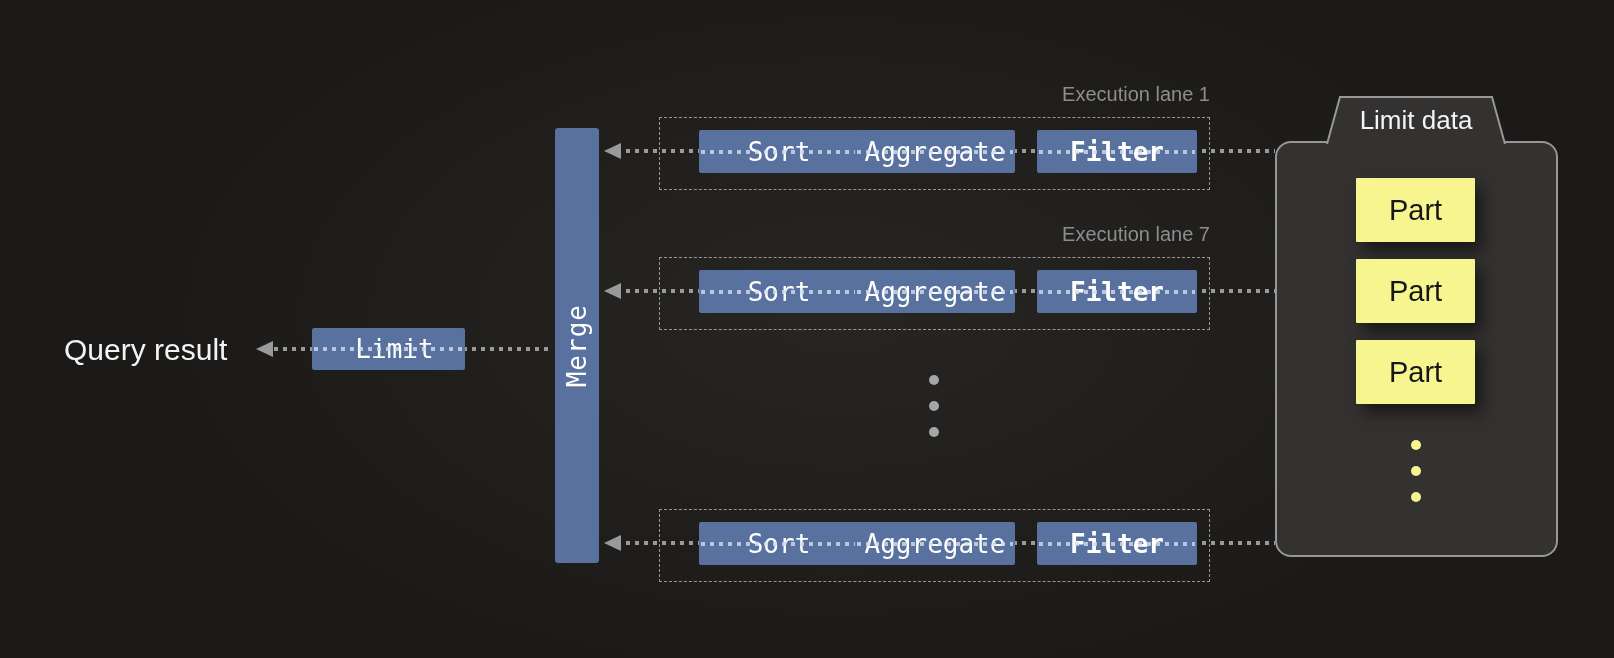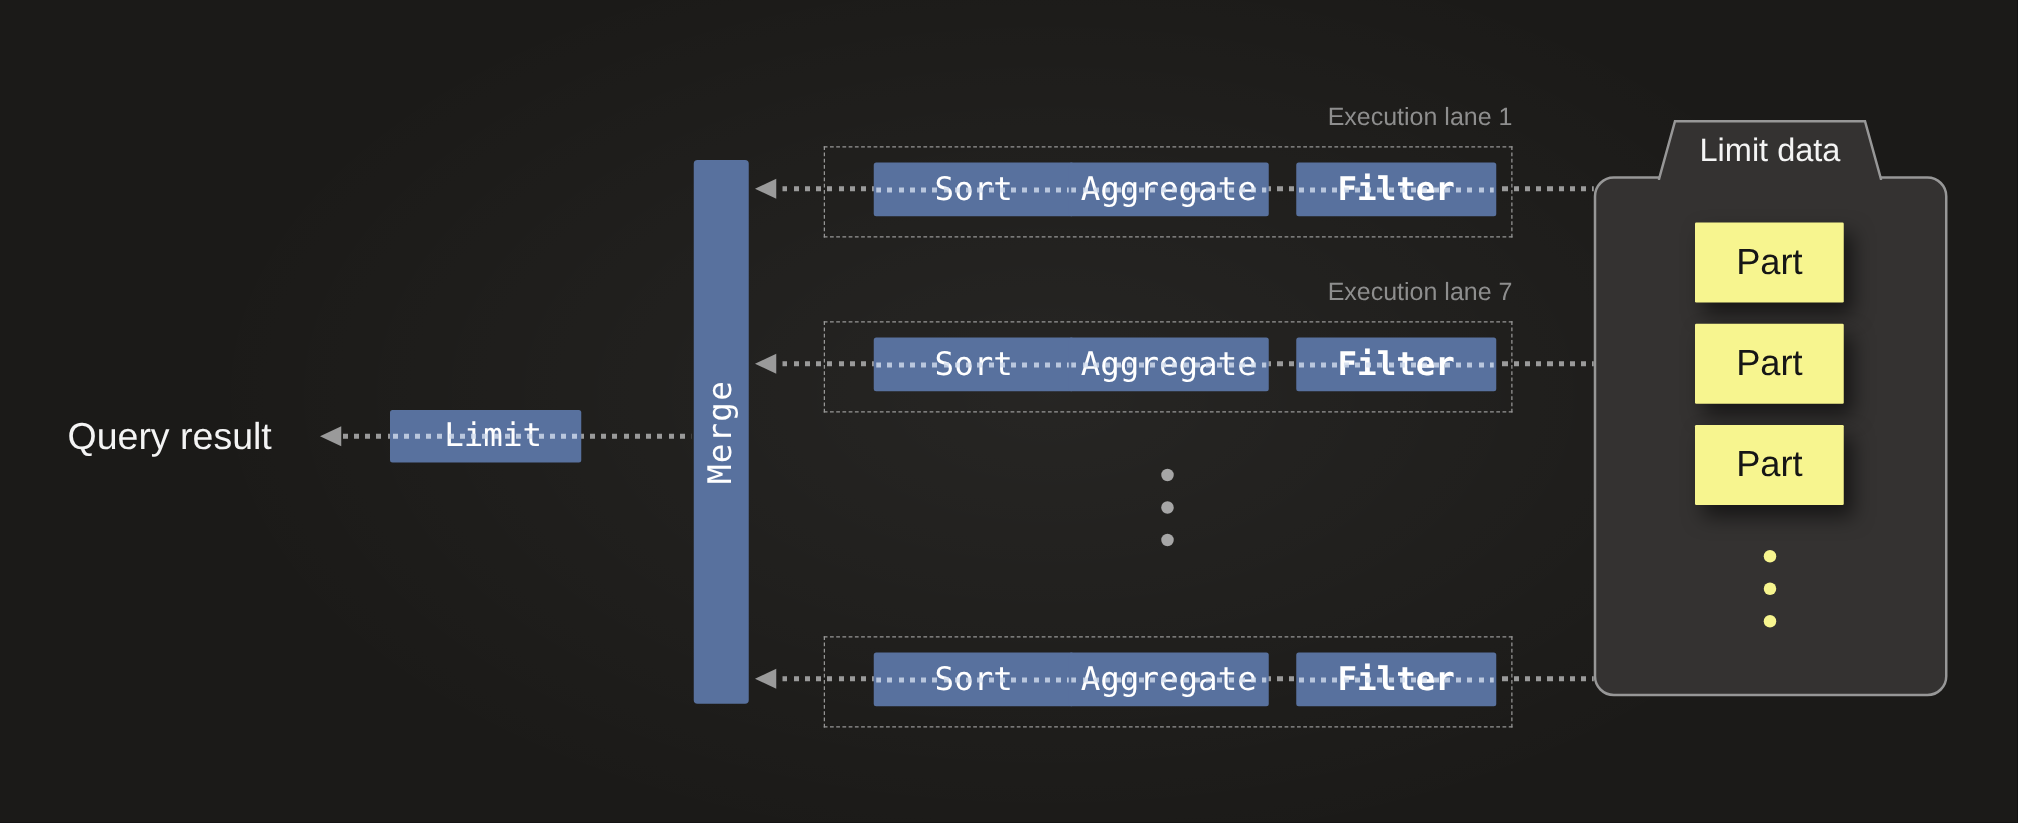--- a/index.html
+++ b/index.html
@@ -28,21 +28,21 @@
     background: repeating-linear-gradient(to right, var(--line) 0 4px, transparent 4px 9px);
   }
   .arrow-left {
     position:absolute; width:0; height:0; z-index:1;
     border-top:8px solid transparent; border-bottom:8px solid transparent;
     border-right:17px solid var(--line);
   }
 
   
   .query-label {
-    position:absolute; left:54px; top:332px; height:36px; line-height:36px;
+    position:absolute; left:64px; top:332px; height:36px; line-height:36px;
     font-size:30px; color:var(--text);
   }
   .q-arrow { left:256px; top:341px; }
   .q-line  { left:274px; top:347px; width:279px; }
 
   .op-node {
     position:absolute; background:var(--accent); z-index:2; border-radius:2px;
     color:#fff; font-family:"DejaVu Sans Mono", monospace; font-size:26px;
     display:flex; align-items:center; justify-content:center;
   }

